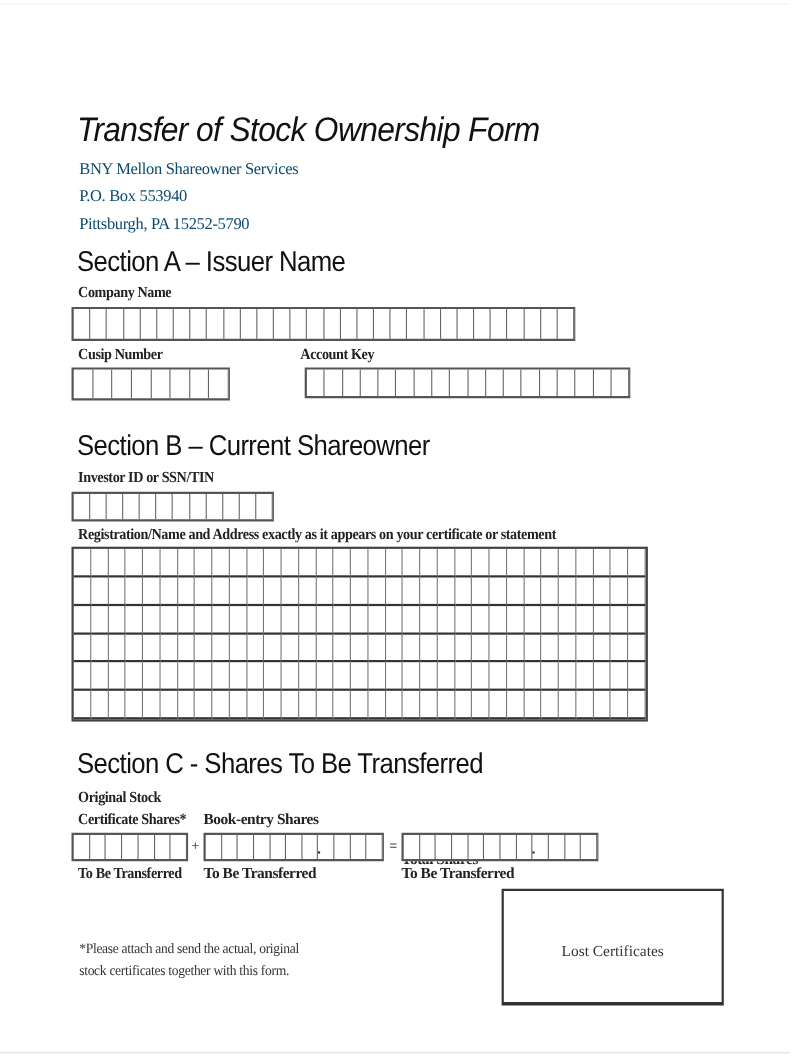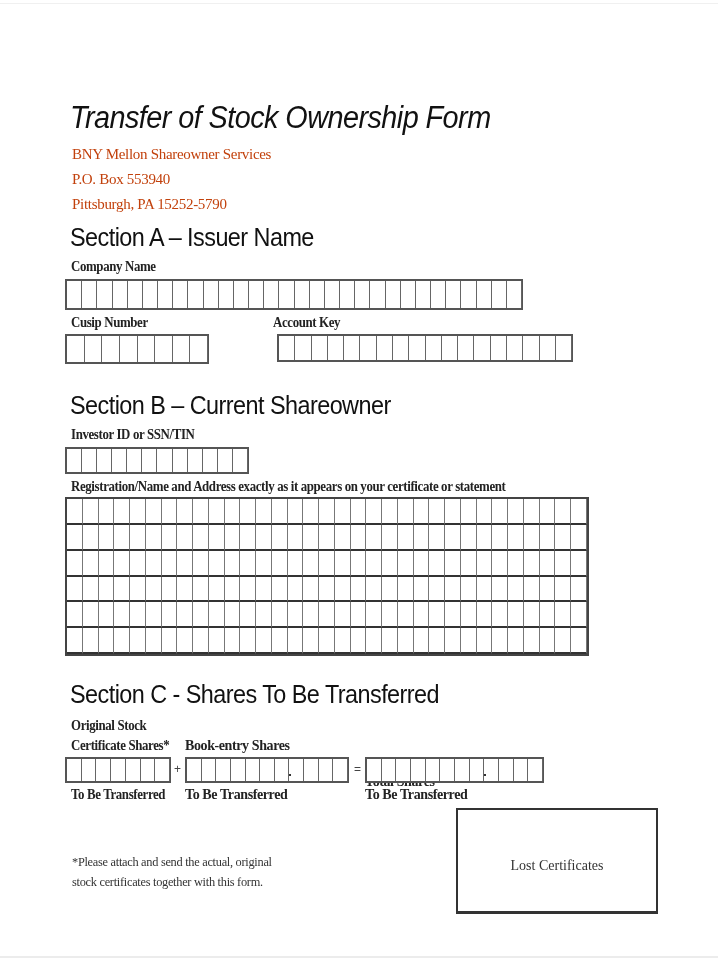--- a/index.html
+++ b/index.html
@@ -1,21 +1,21 @@
 <!DOCTYPE html>
 <html><head>
 <meta charset="utf-8">
 <style>
   html, body { margin: 0; padding: 0; background: #ffffff; }
   body { width: 720px; height: 960px; position: relative; overflow: hidden; color: #1a1a1a; }
   .page { position: absolute; left: 0; top: 3px; width: 718px; height: 952px; border-top: 1px solid #f0f0f0; border-bottom: 2px solid #ececec; }
   .abs { position: absolute; white-space: nowrap; }
 
   .title { left: 70px; top: 100px; font-family: "Liberation Sans", sans-serif; font-style: italic; font-size: 31px; letter-spacing: -0.6px; color: #111; transform: scaleX(0.93); transform-origin: left top; }
-  .addr { left: 72px; font-family: "Liberation Serif", serif; font-size: 15px; color: #c2410c; letter-spacing: -0.3px; }
+  .addr { left: 72px; font-family: "Liberation Serif", serif; font-size: 15px; color: #0c4a6e; letter-spacing: -0.3px; }
 
   .section { left: 70px; font-family: "Liberation Sans", sans-serif; font-size: 26px; color: #111; letter-spacing: -0.6px; transform: scaleX(0.9); transform-origin: left top; }
   .label { font-family: "Liberation Serif", serif; font-weight: bold; font-size: 14px; color: #222; letter-spacing: -0.4px; transform: scaleX(0.92); transform-origin: left top; }
   .center-label { transform: none; }
 
   .boxes { position: absolute; display: flex; border: 2px solid #555; border-right-width: 1px; box-sizing: border-box; background: #fff; }
   .boxes .cell { flex: 1 1 0; border-right: 1.5px solid #666; position: relative; }
   .boxes .cell.dot::after { content: ""; position: absolute; right: -3px; bottom: 5px; width: 2px; height: 2px; background: #333; }
 
   .grid { position: absolute; border: 2px solid #444; box-sizing: border-box; display: grid; background: #fff; }

